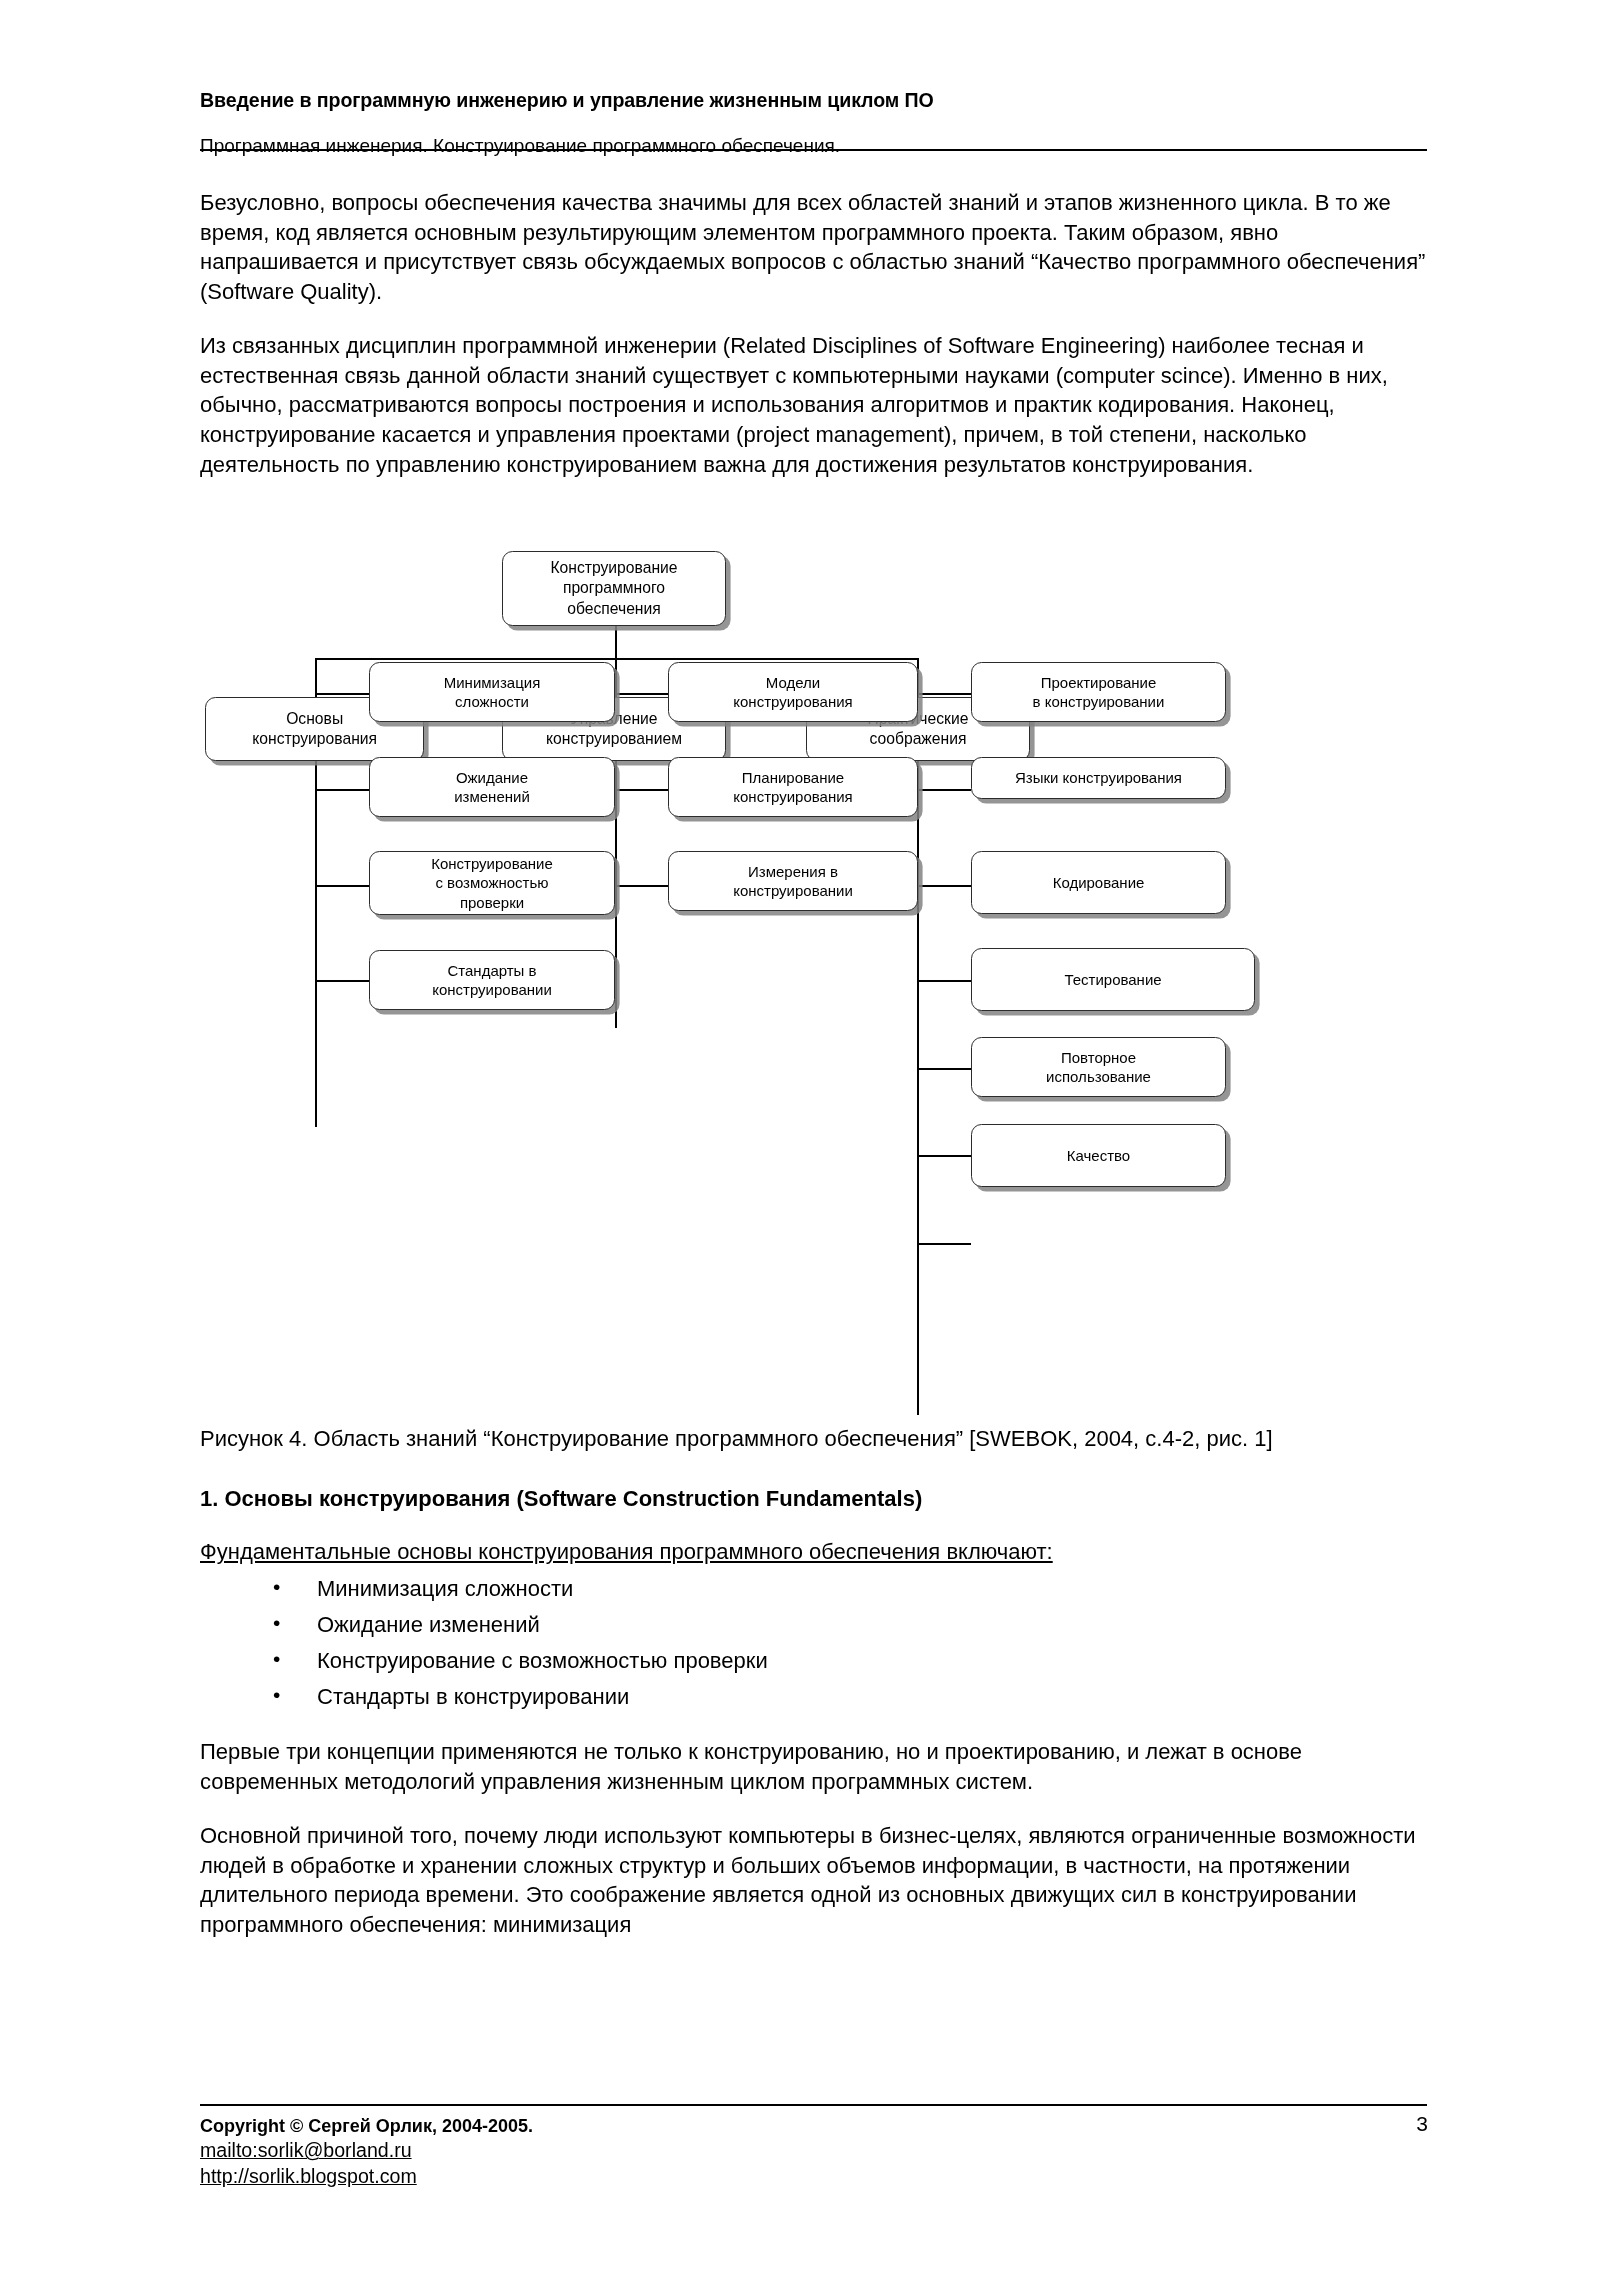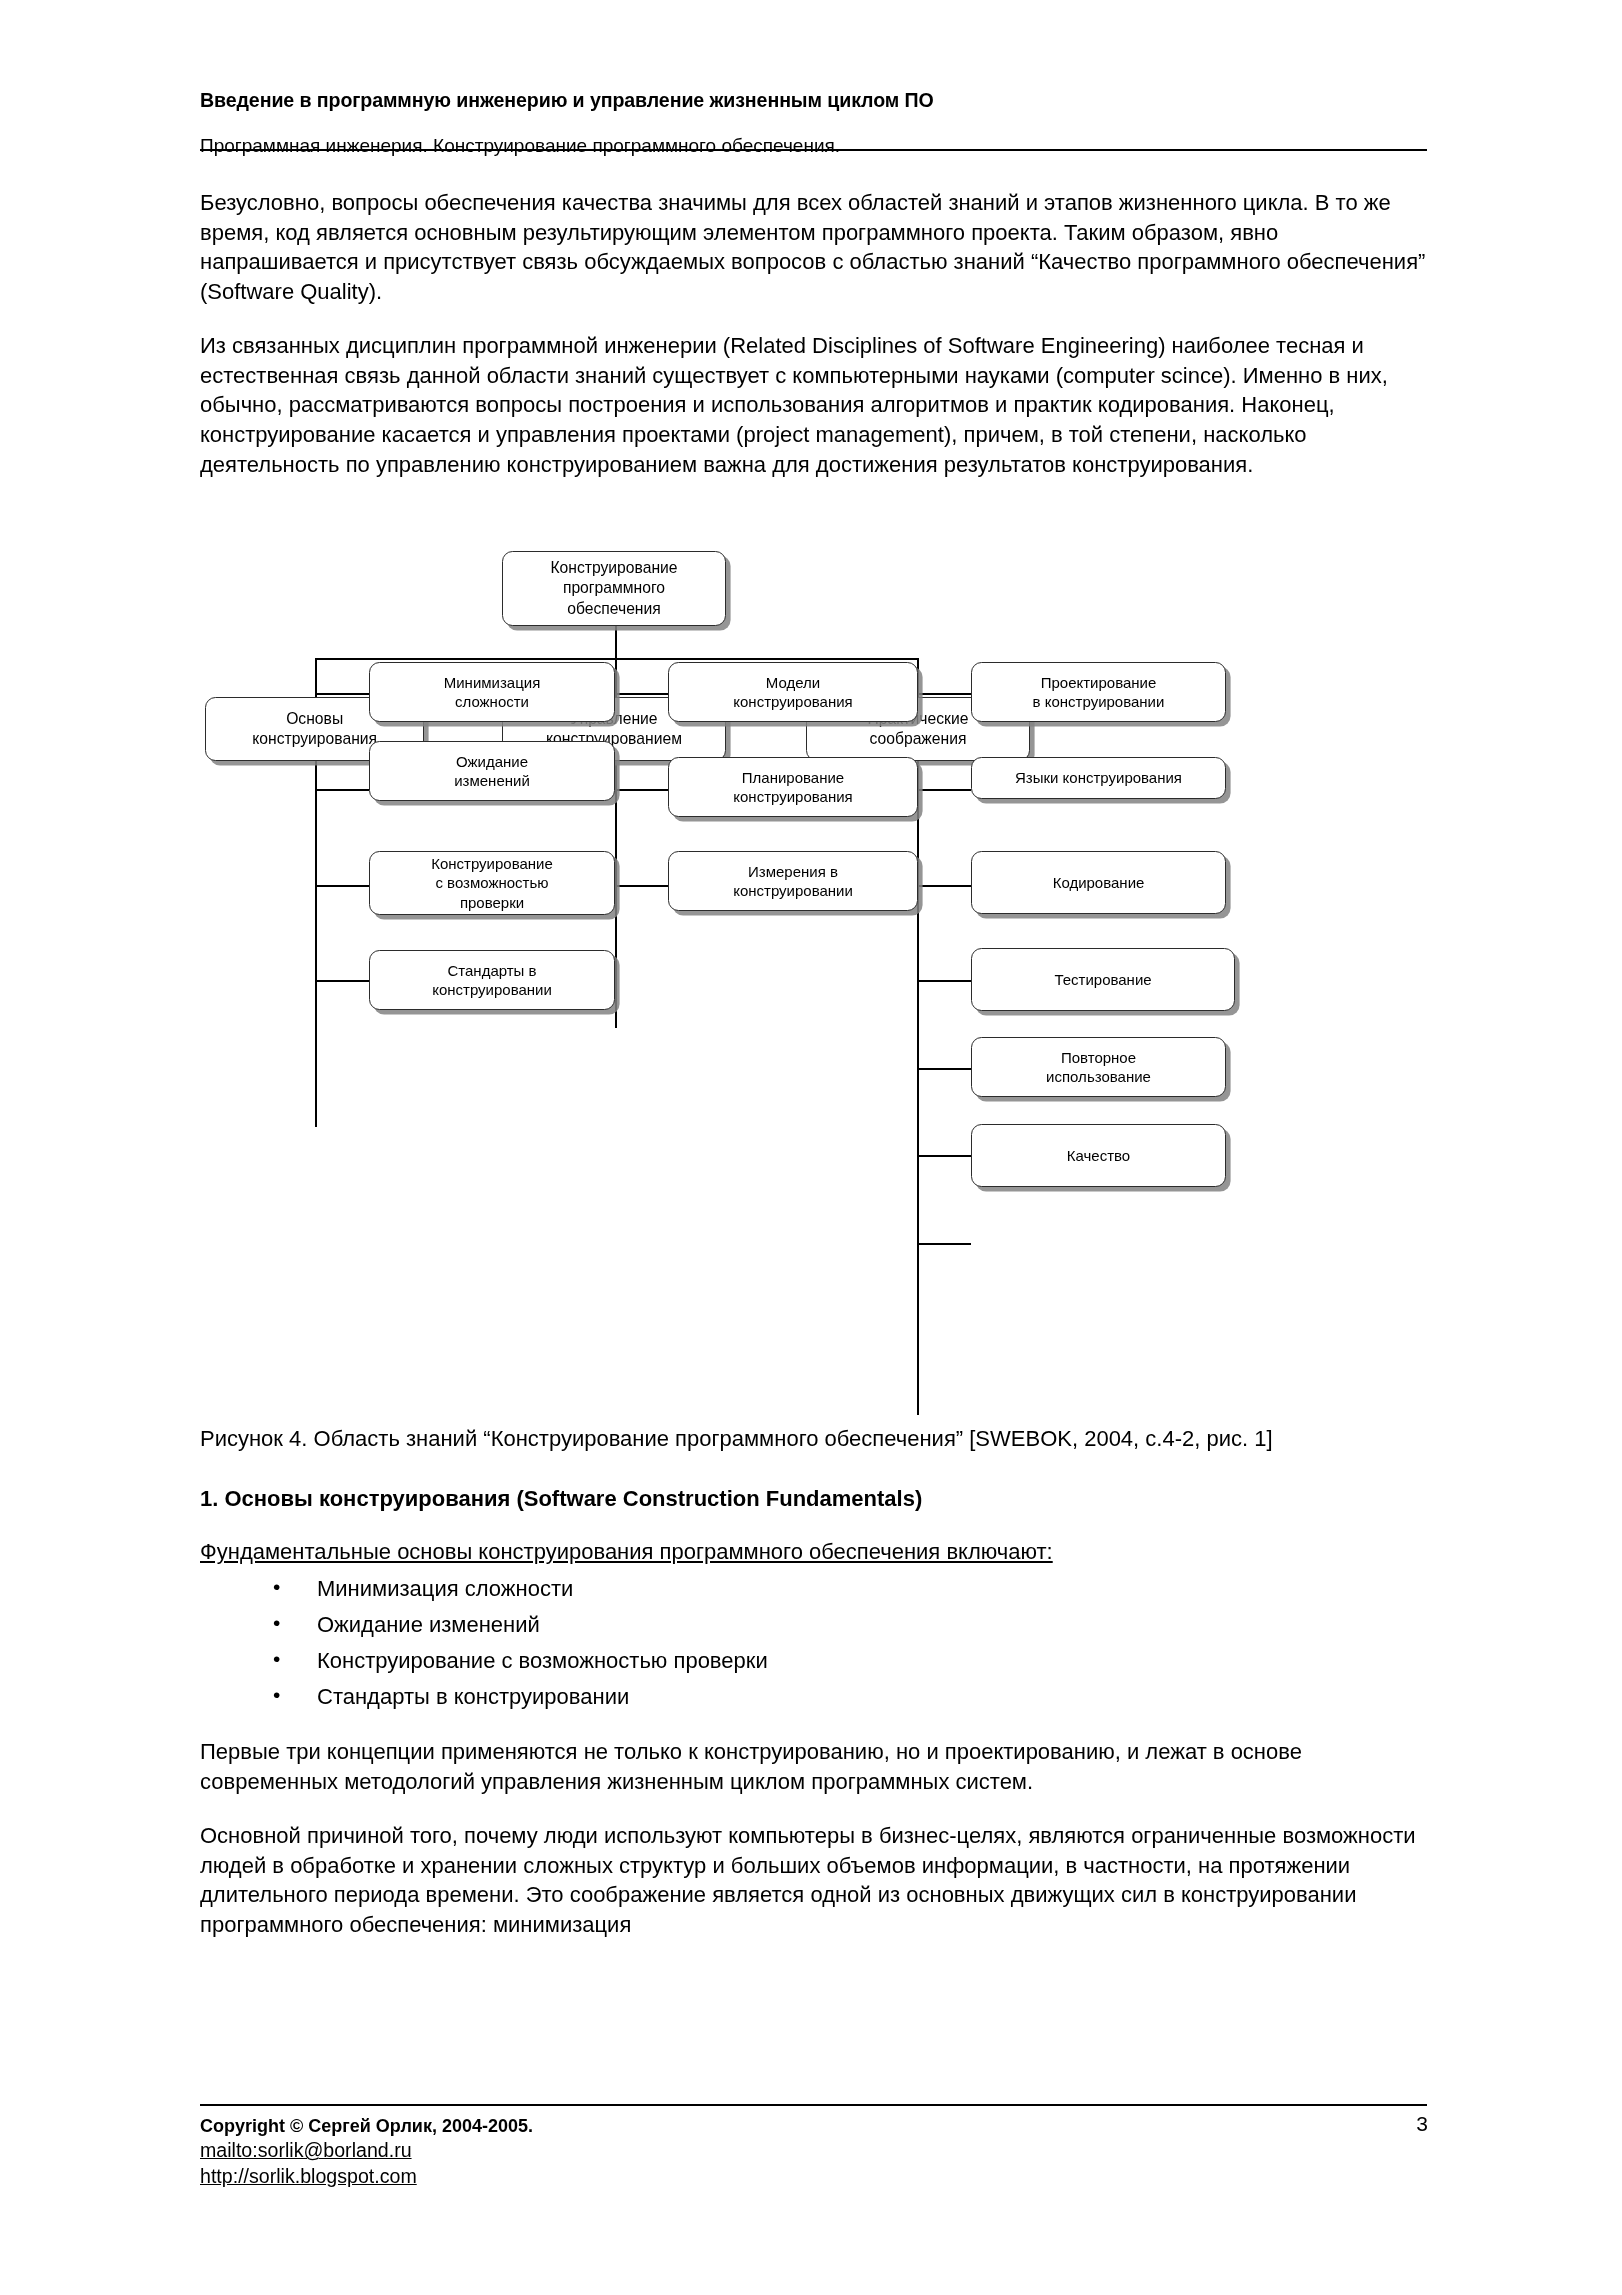--- a/index.html
+++ b/index.html
@@ -228,21 +228,21 @@
     </div>
     <div class="node level1" style="left:610px; top:144px; width:224px; height:64px;">
       <span class="nlabel">Практические
 соображения</span>
     </div>
 
     <div class="node" style="left:173px; top:109px; width:246px; height:60px;">
       <span class="nlabel">Минимизация
 сложности</span>
     </div>
-    <div class="node" style="left:173px; top:188px; width:246px; height:60px;">
+    <div class="node" style="left:173px; top:204px; width:246px; height:60px;">
       <span class="nlabel">Ожидание
 изменений</span>
     </div>
     <div class="node" style="left:173px; top:298px; width:246px; height:64px;">
       <span class="nlabel">Конструирование
 с возможностью
 проверки</span>
     </div>
     <div class="node" style="left:173px; top:397px; width:246px; height:60px;">
       <span class="nlabel">Стандарты в
@@ -265,21 +265,21 @@
     <div class="node" style="left:775px; top:109px; width:255px; height:60px;">
       <span class="nlabel">Проектирование
 в конструировании</span>
     </div>
     <div class="node" style="left:775px; top:204px; width:255px; height:42px;">
       <span class="nlabel">Языки конструирования</span>
     </div>
     <div class="node" style="left:775px; top:298px; width:255px; height:63px;">
       <span class="nlabel">Кодирование</span>
     </div>
-    <div class="node" style="left:775px; top:395px; width:264px; height:63px;">
+    <div class="node" style="left:775px; top:395px; width:284px; height:63px;">
       <span class="nlabel">Тестирование</span>
     </div>
     <div class="node" style="left:775px; top:484px; width:255px; height:60px;">
       <span class="nlabel">Повторное
 использование</span>
     </div>
     <div class="node" style="left:775px; top:571px; width:255px; height:63px;">
       <span class="nlabel">Качество</span>
     </div>
   </div>

